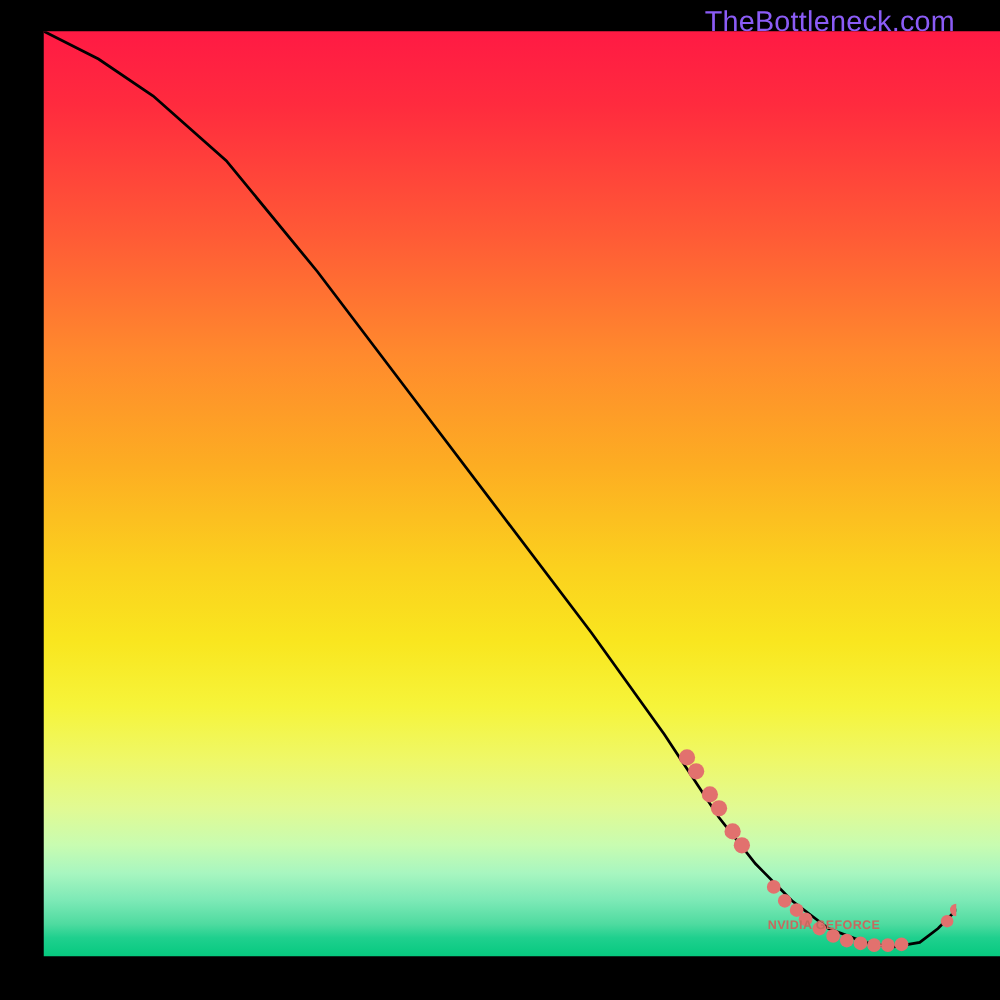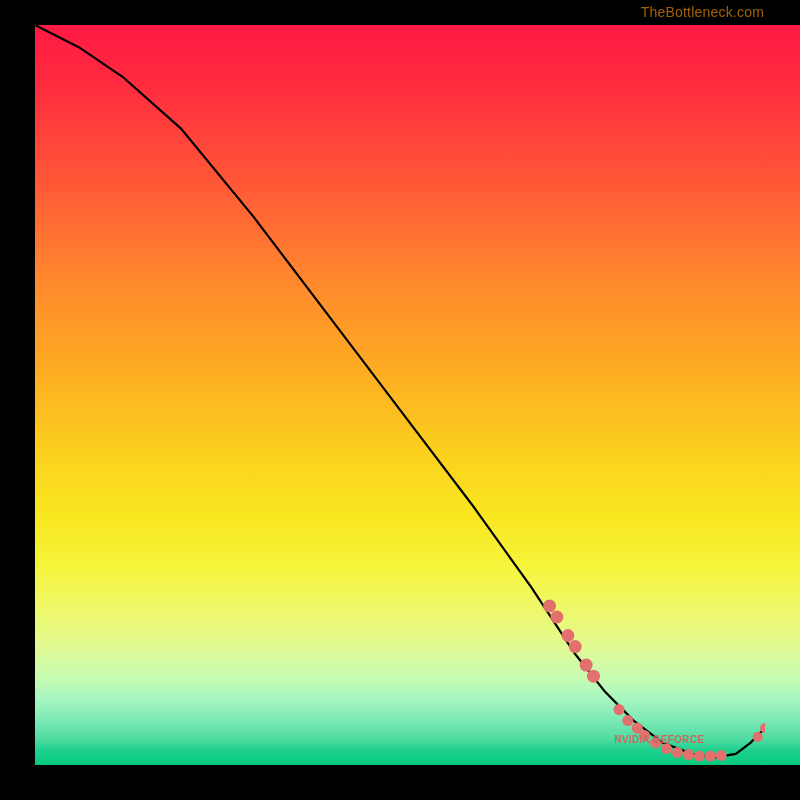--- a/index.html
+++ b/index.html
@@ -40,22 +40,22 @@
       #4fdba0 96.5%,
       #1fd08e 98%,
       #06c97f 100%
     );
     padding-left: 42px;
   }
   .watermark {
     position: absolute;
     top: 4px;
     right: 36px;
-    color: #a16207;
-    font-size: 14px;
+    color: #8b5cf6;
+    font-size: 23px;
     letter-spacing: 0.2px;
     font-weight: 400;
   }
   svg.curve {
     position: absolute;
     left: 0;
     top: 0;
     width: 730px;
     height: 740px;
   }

